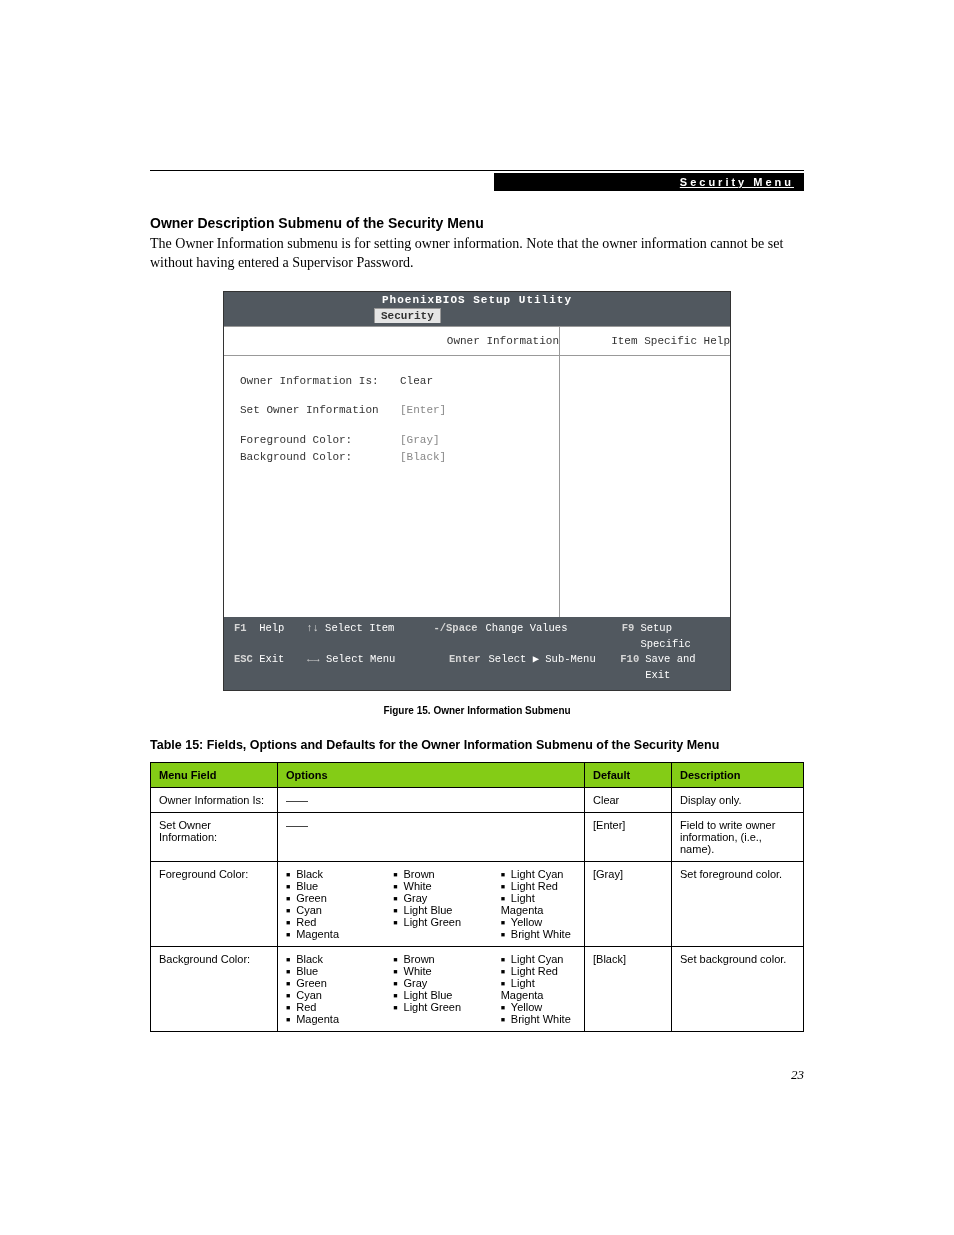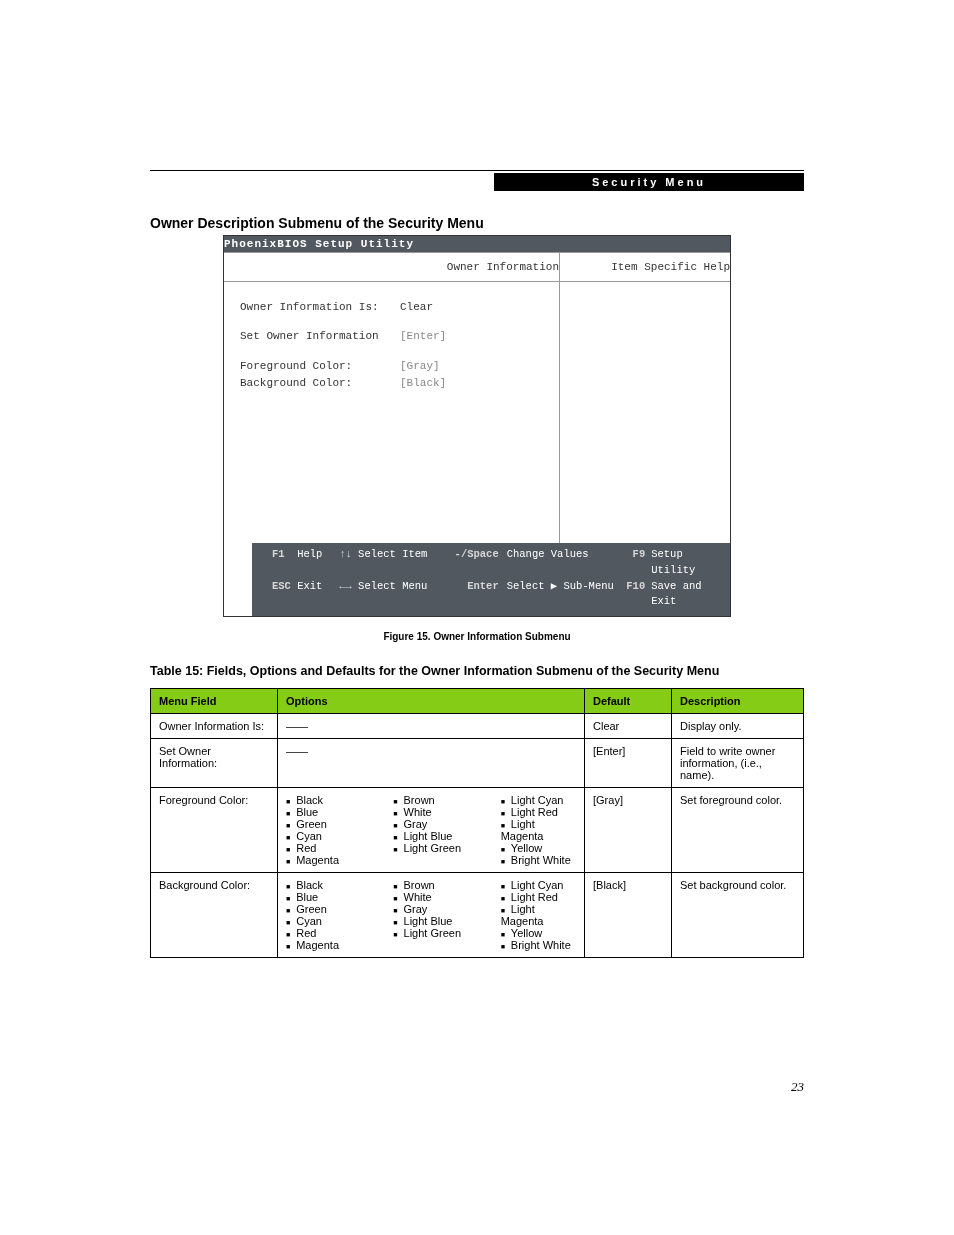--- a/index.html
+++ b/index.html
@@ -23,21 +23,22 @@
   .header-bar {
     background: #000;
     color: #fff;
     font-family: Arial, Helvetica, sans-serif;
     font-weight: bold;
     letter-spacing: 3px;
     font-size: 11px;
     padding: 3px 10px 3px 10px;
     width: 290px;
     margin-left: auto;
-    text-align: center;
+    text-align: right;
+    text-decoration: underline;
   }
   h3.section-heading {
     font-family: Arial, Helvetica, sans-serif;
     font-weight: bold;
     font-size: 14px;
     margin: 24px 0 4px 0;
   }
   p.intro {
     font-size: 14px;
     margin: 4px 0 18px 0;
@@ -48,20 +49,21 @@
     width: 506px;
     margin: 0 auto;
     border: 1px solid #333;
     font-family: "Courier New", Courier, monospace;
     font-size: 11px;
     color: #333;
   }
   .bios-title {
     background: #51585f;
     color: #fff;
+    text-align: center;
     padding: 2px 0;
     font-weight: bold;
     letter-spacing: 1px;
   }
   .bios-tabs {
     background: #51585f;
     height: 18px;
     position: relative;
   }
   .bios-tab {
@@ -101,24 +103,23 @@
     padding: 18px 16px;
     line-height: 1.4;
   }
   .bios-row { display:flex; margin-bottom: 2px;}
   .bios-label { width: 160px; }
   .bios-val { color:#888; }
   .bios-val.dark { color:#333; }
   .bios-footer {
     background: #51585f;
     color: #fff;
-    padding: 4px 10px 6px 20px;
+    padding: 4px 10px 6px 10px;
     font-size: 10.5px;
     line-height: 1.5;
-    margin-left: 28px;
   }
   .bios-footer .key { color:#d6d6d6; font-weight:bold; }
   .bios-footer-row { display:flex; }
   .bf-col1 { width: 80px;}
   .bf-col2 { width: 120px;}
   .bf-col3 { width: 70px; text-align:right; padding-right:8px;}
   .bf-col4 { width: 130px;}
   .bf-col5 { width: 35px; text-align:right; padding-right:6px;}
   .bf-col6 { }
   .fig-caption {
@@ -154,37 +155,41 @@
   .col-opts { width: 290px; }
   .col-def  { width: 70px; }
   .opt-cols { display:flex; gap: 32px; }
   .opt-col { flex:1; }
   ul.blk { list-style: none; padding:0; margin:0; }
   ul.blk li::before { content: "\25A0  "; font-size: 7px; vertical-align: middle; margin-right:4px;}
   .dash { letter-spacing: 0px; }
   .page-num {
     position: absolute;
     right: 150px;
-    bottom: 140px;
+    bottom: 152px;
     font-style: italic;
     font-size: 13px;
   }
 </style>
 </head>
 <body>
 
 <div class="page">
 
   <div class="hr-top"></div>
   <div class="header-bar">Security Menu</div>
 
   <h3 class="section-heading">Owner Description Submenu of the Security Menu</h3>
+  <p class="intro">The Owner Information submenu is for setting owner information. Note that the owner information cannot be set without having entered a Supervisor Password.</p>
 
   <div class="bios">
     <div class="bios-title">PhoenixBIOS Setup Utility</div>
+    <div class="bios-tabs">
+      <div class="bios-tab">Security</div>
+    </div>
     <div class="bios-body">
       <div class="bios-left">
         <div class="bios-left-title">Owner Information</div>
         <div class="bios-fields">
           <div class="bios-row">
             <span class="bios-label">Owner Information Is:</span>
             <span class="bios-val dark">Clear</span>
           </div>
           <div style="height:12px"></div>
           <div class="bios-row">
@@ -206,21 +211,21 @@
         <div class="bios-right-title">Item Specific Help</div>
       </div>
     </div>
     <div class="bios-footer">
       <div class="bios-footer-row">
         <span class="bf-col1"><span class="key">F1</span>&nbsp;&nbsp;<span>Help</span></span>
         <span class="bf-col2"><span class="key">↑↓</span>&nbsp;<span>Select Item</span></span>
         <span class="bf-col3"><span class="key">-/Space</span></span>
         <span class="bf-col4"><span>Change Values</span></span>
         <span class="bf-col5"><span class="key">F9</span></span>
-        <span class="bf-col6"><span>Setup Utility</span></span>
+        <span class="bf-col6"><span>Setup Specific</span></span>
       </div>
       <div class="bios-footer-row">
         <span class="bf-col1"><span class="key">ESC</span>&nbsp;<span>Exit</span></span>
         <span class="bf-col2"><span class="key">←→</span>&nbsp;<span>Select Menu</span></span>
         <span class="bf-col3"><span class="key">Enter</span></span>
         <span class="bf-col4"><span>Select ▶ Sub-Menu</span></span>
         <span class="bf-col5"><span class="key">F10</span></span>
         <span class="bf-col6"><span>Save and Exit</span></span>
       </div>
     </div>

